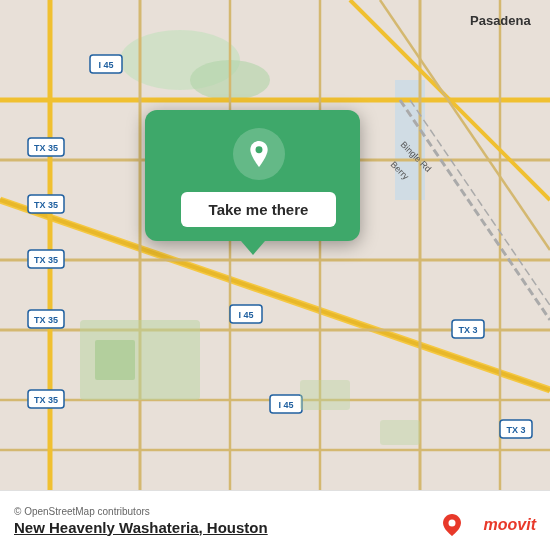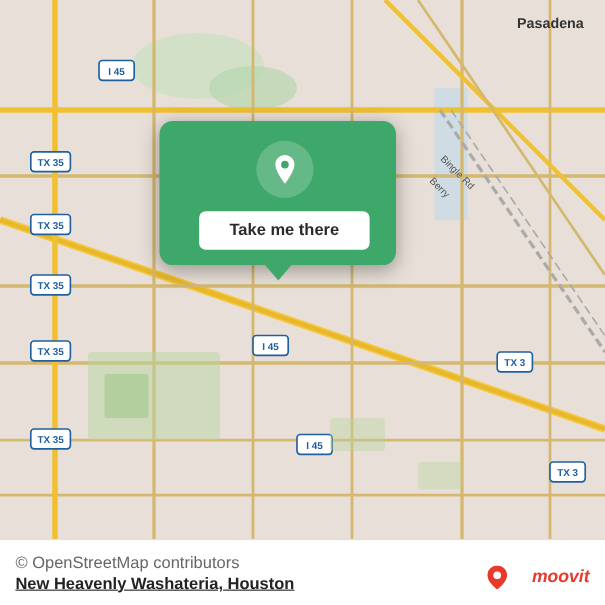--- a/index.html
+++ b/index.html
@@ -83,21 +83,21 @@
       height: 60px;
       background: white;
       display: flex;
       flex-direction: column;
       justify-content: center;
       padding: 6px 14px;
       border-top: 1px solid #e0e0e0;
     }
 
     #osm-credit {
-      font-size: 15px;
+      font-size: 10px;
       color: #666;
       margin-bottom: 2px;
     }
 
     #location-name {
       font-size: 15px;
       font-weight: 600;
       color: #222;
       text-decoration: underline;
     }

